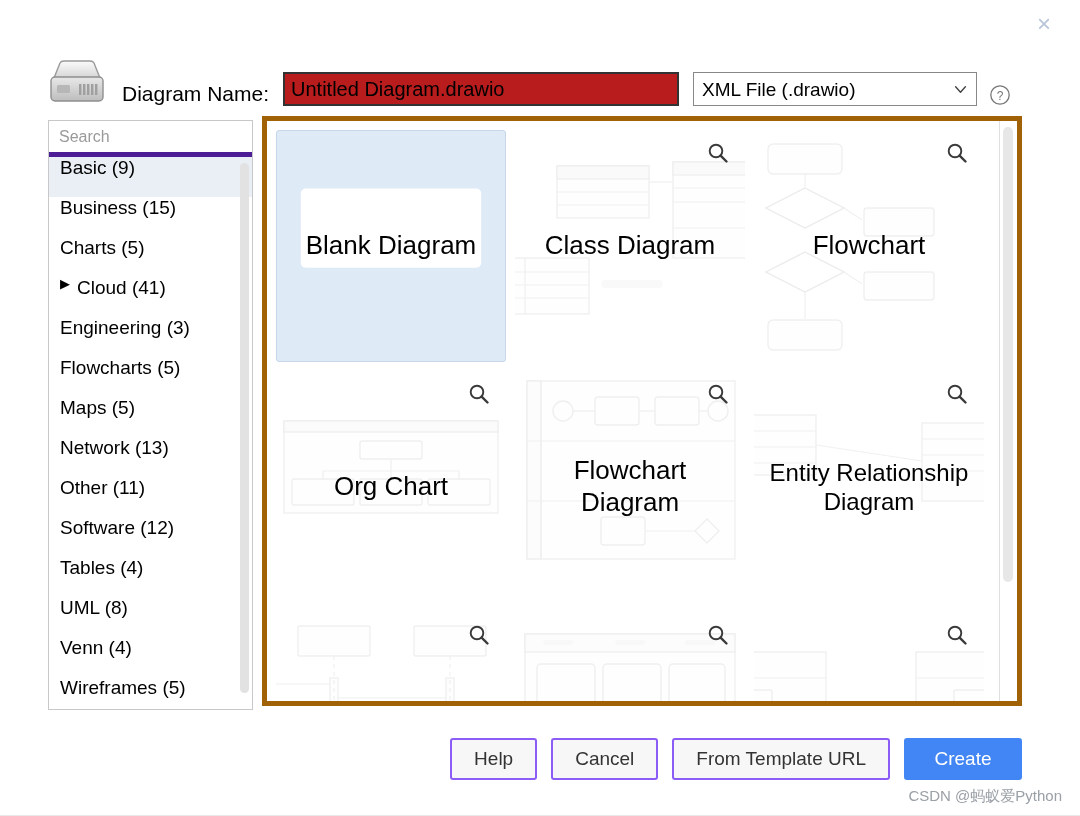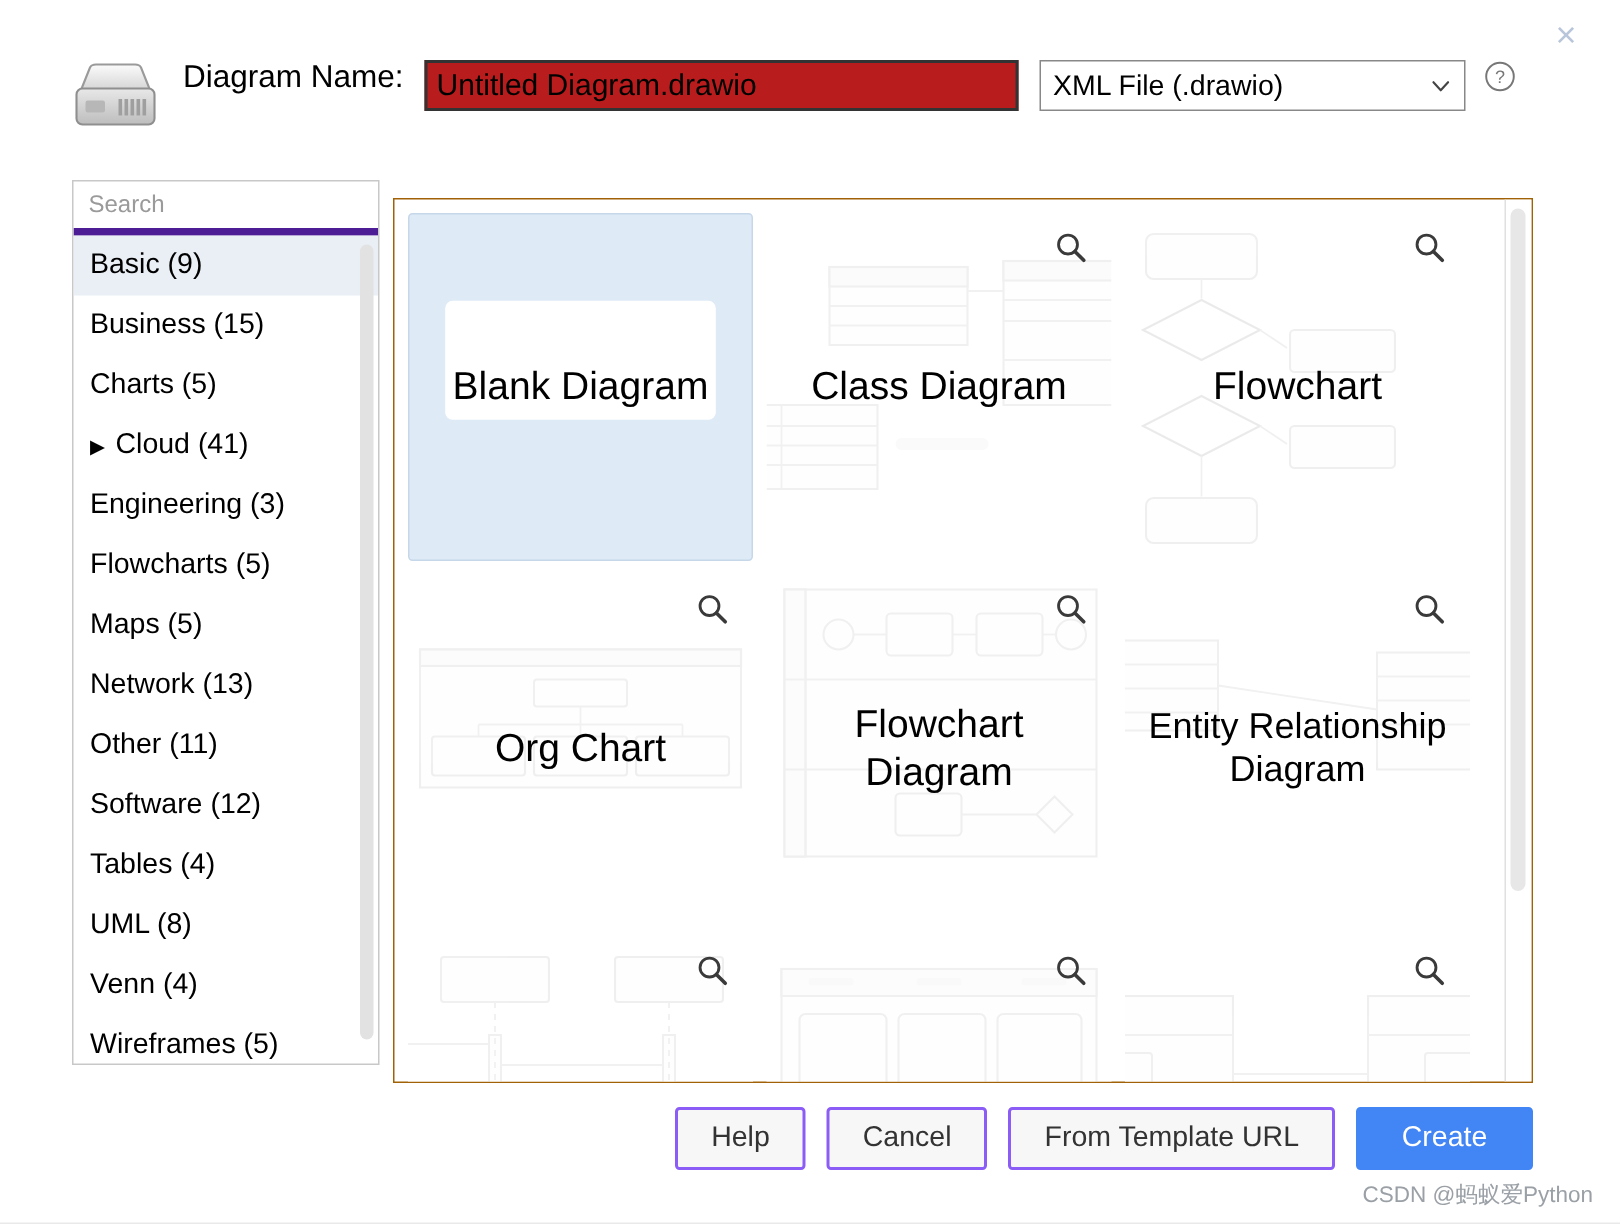--- a/index.html
+++ b/index.html
@@ -32,21 +32,21 @@
     font-weight: 300;
   }
 
   
   .header {
     position: absolute;
     left: 0; top: 40px;
     width: 1080px;
     height: 66px;
     display: flex;
-    align-items: flex-start;
+    align-items: flex-end;
     padding-left: 46px;
   }
   .disk-icon {
     width: 62px; height: 48px;
     flex: 0 0 auto;
     margin-right: 14px;
   }
   .hdr-label {
     font-size: 21px;
     color: #000000;
@@ -126,21 +126,21 @@
   .search-input::placeholder { color: #9a9a9a; }
 
   .cat-list {
     position: relative;
     height: 552px;
     overflow: hidden;
   }
   .cat-item {
     height: 40px;
     display: flex;
-    align-items: center;
+    align-items: flex-start;
     padding-left: 11px;
     font-size: 19px;
     color: #000000;
     cursor: pointer;
     white-space: nowrap;
   }
   .cat-item.selected { background: #eaeff5; }
   .cat-arrow {
     display: inline-block;
     margin-right: 7px;
@@ -153,24 +153,24 @@
     right: 3px; top: 6px;
     width: 9px;
     height: 530px;
     background: #e2e2e2;
     border-radius: 5px;
   }
 
   
   .templates {
     position: absolute;
-    left: 262px; top: 132px;
+    left: 262px; top: 116px;
     width: 760px;
     height: 590px;
-    border: 1px solid #a16207;
+    border: 5px solid #a16207;
     background: #ffffff;
     overflow: hidden;
   }
   .tpl-grid {
     position: absolute;
     left: 0; top: 0;
     width: 745px;
     padding: 9px 0 0 9px;
     display: flex;
     flex-wrap: wrap;

